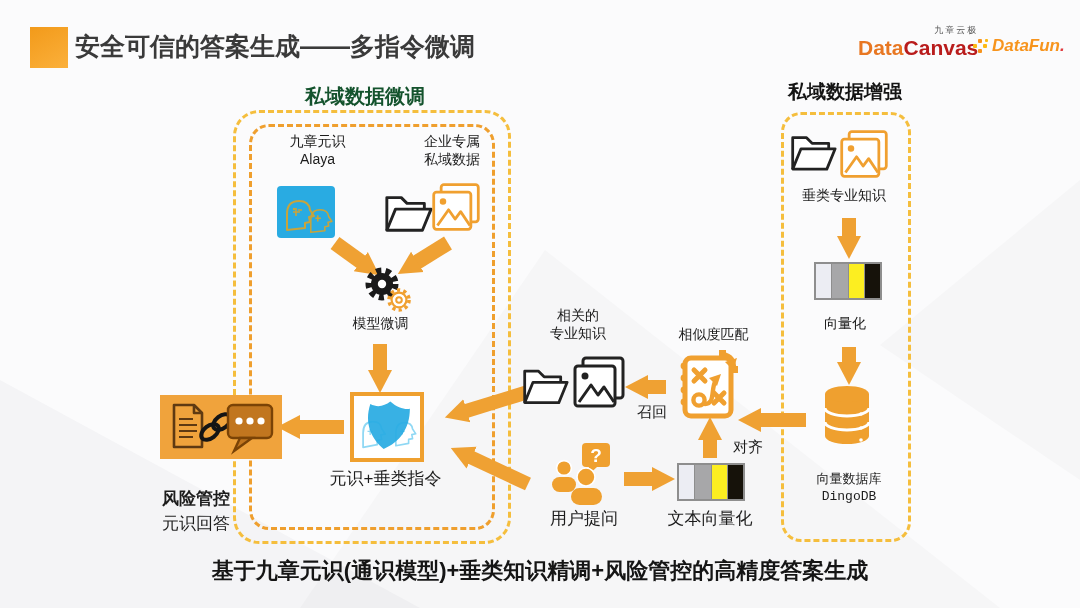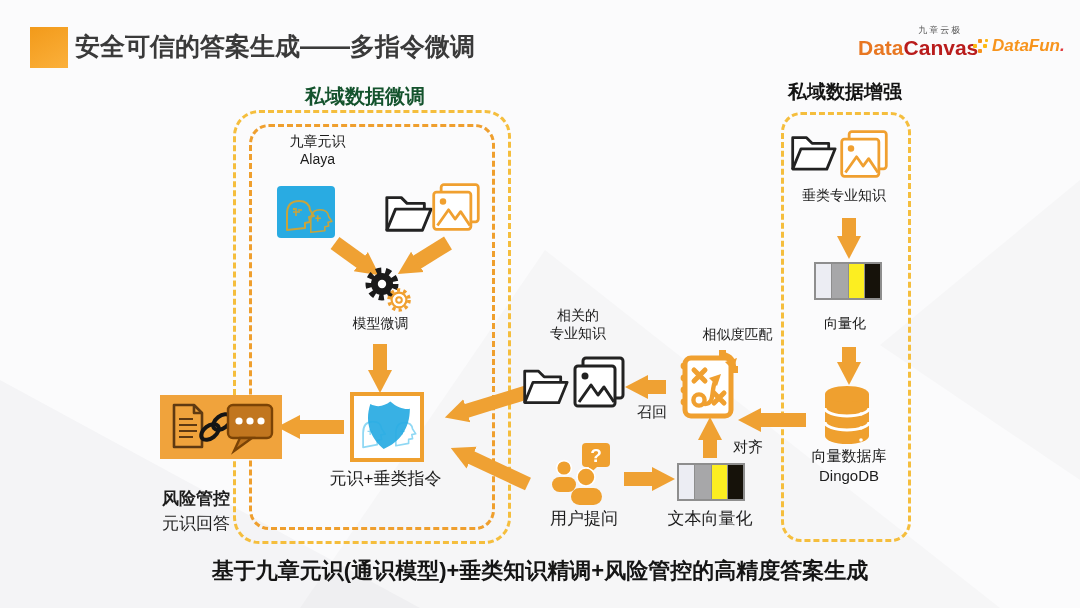--- a/index.html
+++ b/index.html
@@ -34,21 +34,21 @@
 
 <div id="slide">
 
   <div class="facet" style="left:0;top:380px;width:420px;height:228px;background:rgba(120,125,135,0.05);clip-path:polygon(0 100%,100% 100%,0 0);"></div>
   <div class="facet" style="left:300px;top:250px;width:700px;height:358px;background:rgba(120,125,135,0.04);clip-path:polygon(35% 0,100% 100%,0 100%);"></div>
   <div class="facet" style="left:880px;top:180px;width:200px;height:300px;background:rgba(120,125,135,0.04);clip-path:polygon(100% 0,100% 100%,0 55%);"></div>
 
   <div id="title-square"></div>
   <div id="title-bar">安全可信的答案生成——多指令微调</div>
 
-  <div class="logo-row" style="left:858px;top:24px;flex-direction:column;align-items:center;">
+  <div class="logo-row" style="left:858px;top:24px;flex-direction:column;">
     <span style="font-size:9px;letter-spacing:2px;color:#5a5a5a;margin-left:44px;">九章云极</span>
     <span style="font-size:21px;font-weight:700;line-height:1.05;">
       <span style="color:#E87722;">Data</span><span style="color:#b91c1c;">Canvas</span>
     </span>
   </div>
 
   <div class="logo-row" style="left:972px;top:36px;align-items:center;">
     <svg width="18" height="18" viewBox="0 0 18 18" style="margin-right:2px;">
       <rect x="1" y="7" width="4" height="4" rx="1" fill="#FDB913"></rect>
       <rect x="6" y="2" width="4" height="4" rx="1" fill="#F7941D"></rect>
@@ -85,20 +85,22 @@
       <line x1="710" y1="458" x2="710" y2="436" stroke-width="14" marker-end="url(#ah)"></line>
       <line x1="624" y1="479" x2="656" y2="479" stroke-width="14" marker-end="url(#ah)"></line>
       <line x1="806" y1="420" x2="757" y2="420" stroke-width="14" marker-end="url(#ah)"></line>
       <line x1="849" y1="218" x2="849" y2="240" stroke-width="14" marker-end="url(#ah)"></line>
       <line x1="849" y1="347" x2="849" y2="366" stroke-width="14" marker-end="url(#ah)"></line>
     </g>
   </svg>
 
   <div class="lbl" style="left:260px;top:132px;width:115px;">九章元识
 Alaya</div>
+  <div class="lbl" style="left:392px;top:132px;width:120px;">企业专属
+私域数据</div>
 
   <svg class="abs" style="left:277px;top:186px;" width="58" height="52" viewBox="0 0 58 52">
     <rect x="0" y="0" width="58" height="52" rx="4" fill="#29ABE2"></rect>
     <g stroke="#C9A43A" stroke-width="2" fill="none" stroke-linejoin="round">
       <path d="M10 44 V28 q0 -13 12 -13 q10 0 11 9 l4 6 -5 1 1 5 -5 1 v5 z"></path>
       <path d="M16 26 h7 M19 22 v8 M21 24 h4" stroke-width="1.6"></path>
       <circle cx="17" cy="23" r="1.2" fill="#C9A43A" stroke="none"></circle>
       <g transform="translate(26,12) scale(0.78)">
         <path d="M10 44 V28 q0 -13 12 -13 q10 0 11 9 l4 6 -5 1 1 5 -5 1 v5 z"></path>
         <path d="M16 26 h7 M19 22 v8" stroke-width="2"></path>
@@ -180,21 +182,21 @@
   <svg class="abs" style="left:571px;top:353px;" width="56" height="58" viewBox="0 0 56 56">
     <g stroke="#222" stroke-width="3" fill="#fff" stroke-linejoin="round">
       <rect x="12" y="4" width="40" height="40" rx="3"></rect>
       <rect x="4" y="12" width="40" height="40" rx="3"></rect>
       <circle cx="14" cy="22" r="2.5" fill="#222" stroke-width="2"></circle>
       <path d="M8 48 L20 31 L27 41 L33 33 L43 48" fill="none"></path>
     </g>
   </svg>
   <div class="lbl" style="left:626px;top:402px;width:52px;font-size:15px;">召回</div>
 
-  <div class="lbl" style="left:680px;top:325px;width:115px;">相似度匹配</div>
+  <div class="lbl" style="left:656px;top:325px;width:115px;">相似度匹配</div>
 
   <svg class="abs" style="left:673px;top:348px;" width="66" height="76" viewBox="0 0 66 76">
     <g fill="#F0A030">
       <circle cx="11" cy="18" r="3.4"></circle>
         <circle cx="11" cy="30" r="3.4"></circle>
       <circle cx="11" cy="42" r="3.4"></circle>
         <circle cx="11" cy="54" r="3.4"></circle>
     </g>
     <rect x="12" y="10" width="46" height="58" rx="6" fill="#fff" stroke="#F0A030" stroke-width="5"></rect>
     <g stroke="#F0A030" stroke-width="5" stroke-linecap="round" fill="none">
@@ -264,18 +266,18 @@
     <path d="M4 10 v42 a22 8 0 0 0 44 0 v-42" fill="#EFA02F"></path>
     <ellipse cx="26" cy="10" rx="22" ry="8" fill="#EFA02F"></ellipse>
     <g stroke="#fff" stroke-width="3" fill="none">
       <path d="M4 24 a22 8 0 0 0 44 0"></path>
       <path d="M4 38 a22 8 0 0 0 44 0"></path>
     </g>
     <circle cx="40" cy="30" r="1.8" fill="#fff"></circle>
     <circle cx="40" cy="44" r="1.8" fill="#fff"></circle>
     <circle cx="40" cy="56" r="1.8" fill="#fff"></circle>
   </svg>
-  <div class="lbl" style="left:790px;top:446px;width:118px;font-size:15px;">向量数据库
+  <div class="lbl" style="left:790px;top:472px;width:118px;font-size:13px;font-family:Liberation Mono, monospace;">向量数据库
 DingoDB</div>
 
   <div id="footer-text">基于九章元识(通识模型)+垂类知识精调+风险管控的高精度答案生成</div>
 
 </div>
 
 </body></html>

